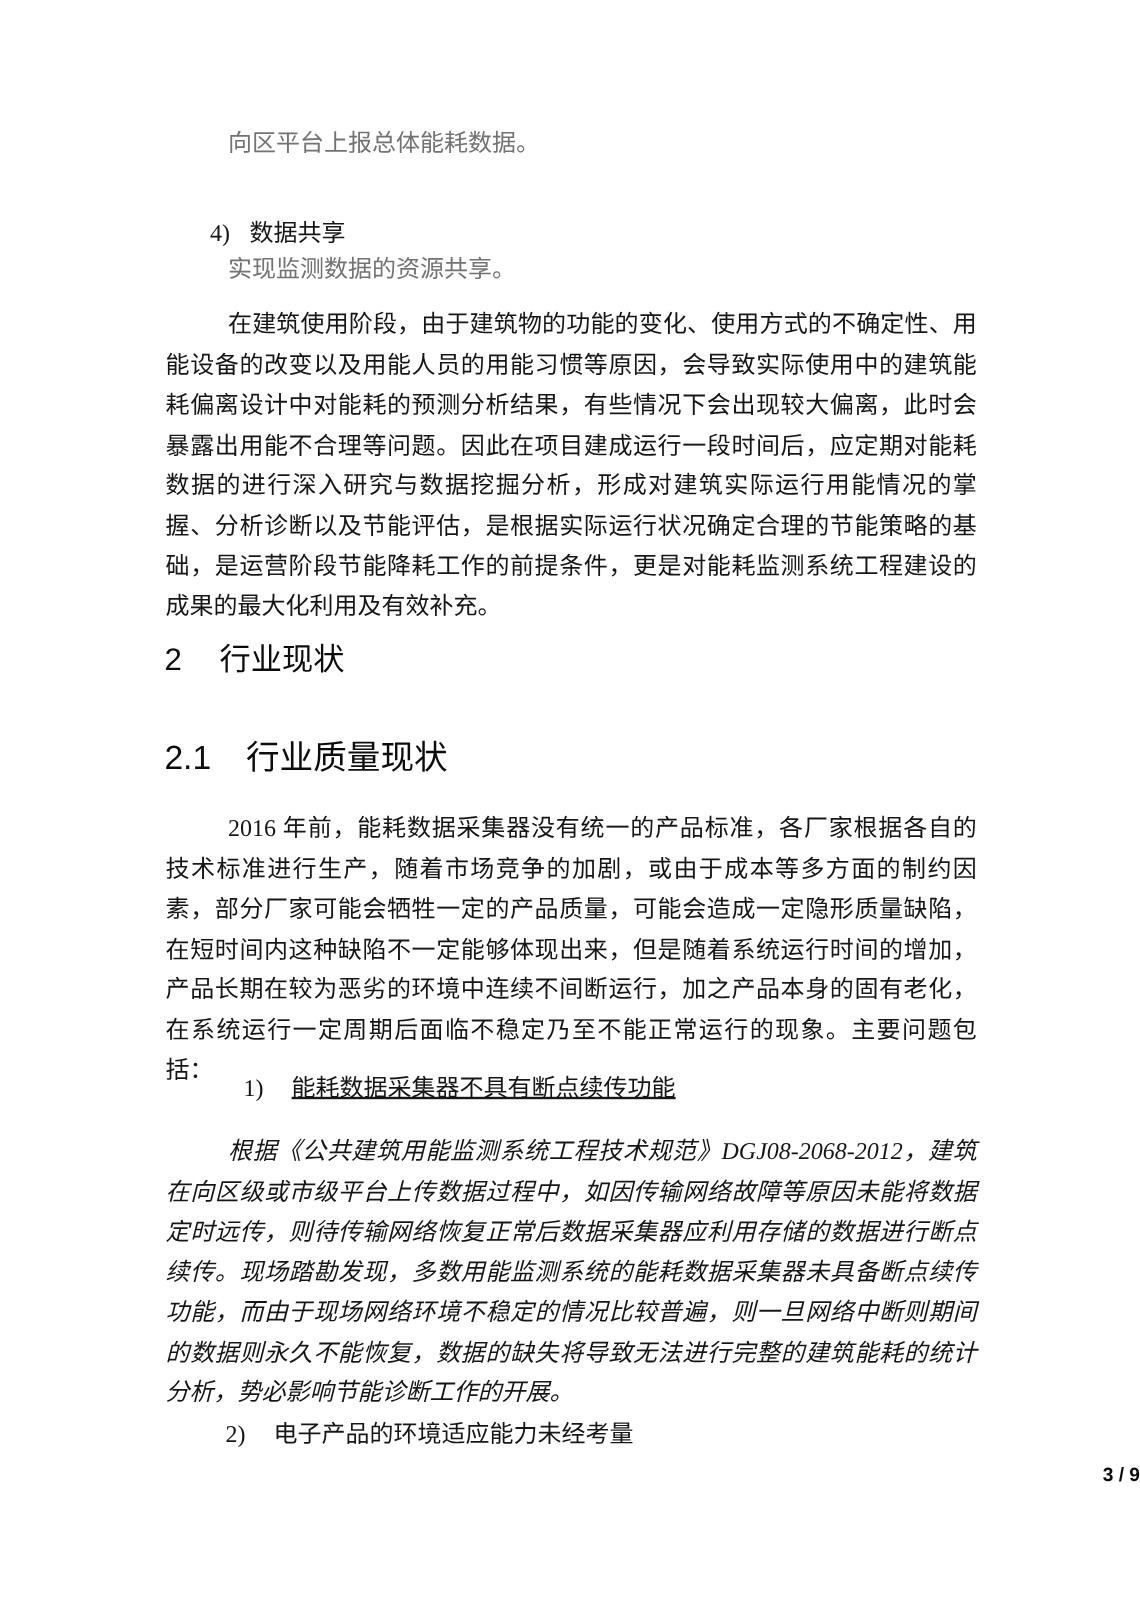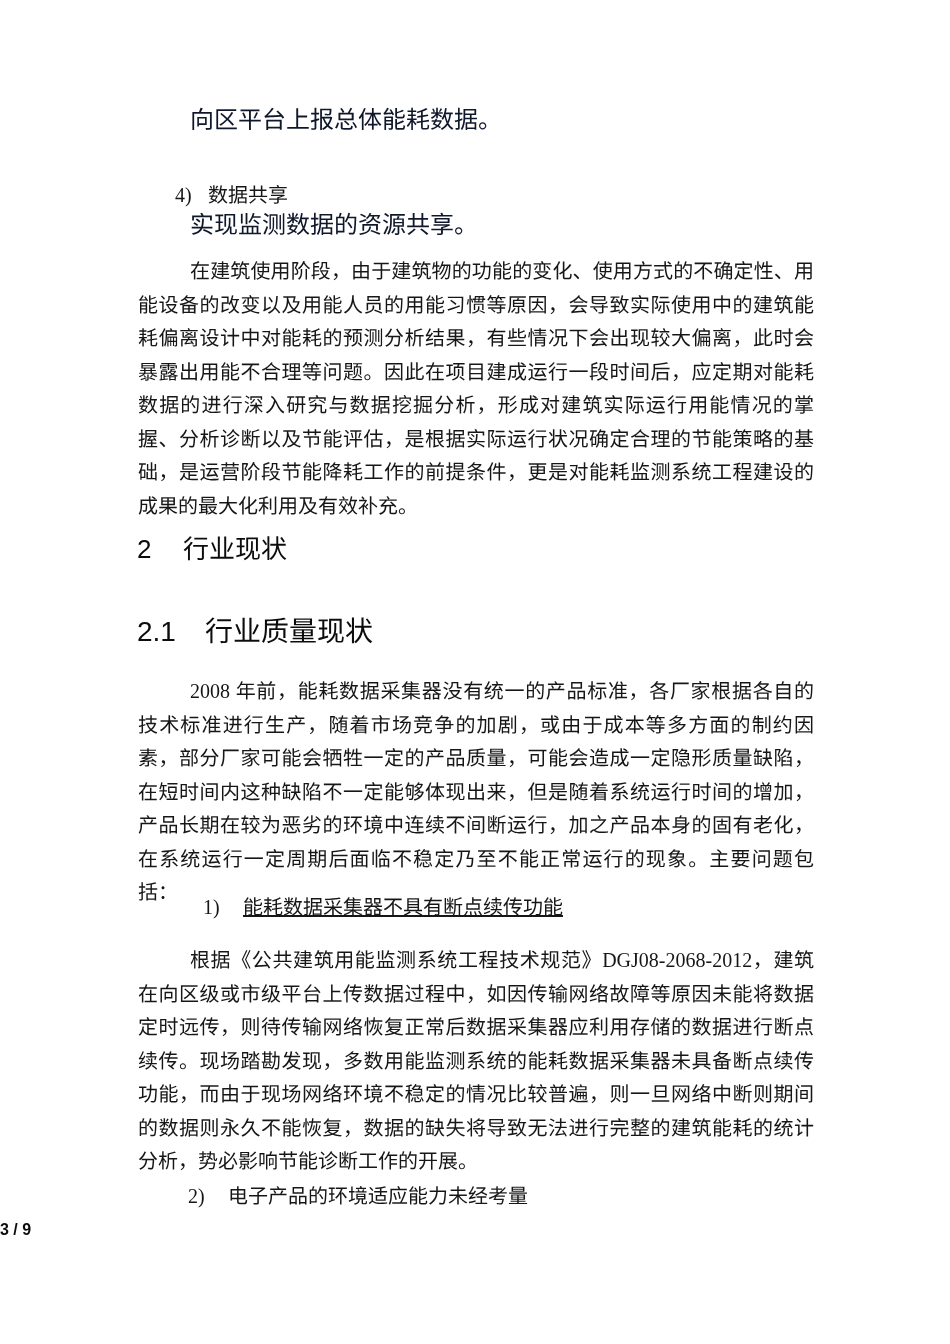--- a/index.html
+++ b/index.html
@@ -13,24 +13,24 @@
     height: 1344px;
     background: #ffffff;
     color: #161616;
     font-family: "Liberation Serif", "DejaVu Serif", serif;
     overflow: hidden;
   }
   .abs { position: absolute; }
 
   
   .bline {
-    font-size: 24px;
+    font-size: 20px;
     line-height: 33.5px;
     white-space: nowrap;
-    color: #0f172a;
+    color: #737373;
   }
 
   
   .para {
     position: absolute;
     left: 138px;
     width: 676px;
     font-size: 20px;
     line-height: 33.5px;
     text-align: justify;
@@ -65,21 +65,21 @@
   .hd1 .hnum { width: 46px; }
   .hd2 { font-size: 28px; line-height: 34px; }
   .hd2 .hnum { width: 68px; }
 
   
   .footer {
     position: absolute;
     top: 1221px;
     left: 0;
     width: 950px;
-    text-align: left;
+    text-align: right;
     font-family: "Liberation Sans", "DejaVu Sans", sans-serif;
     font-weight: bold;
     font-size: 16px;
     color: #0c0c0c;
   }
 </style>
 </head>
 <body>
 
 <div class="page">
@@ -95,27 +95,27 @@
   <div class="para" style="top:255px;">在建筑使用阶段，由于建筑物的功能的变化、使用方式的不确定性、用能设备的改变以及用能人员的用能习惯等原因，会导致实际使用中的建筑能耗偏离设计中对能耗的预测分析结果，有些情况下会出现较大偏离，此时会暴露出用能不合理等问题。因此在项目建成运行一段时间后，应定期对能耗数据的进行深入研究与数据挖掘分析，形成对建筑实际运行用能情况的掌握、分析诊断以及节能评估，是根据实际运行状况确定合理的节能策略的基础，是运营阶段节能降耗工作的前提条件，更是对能耗监测系统工程建设的成果的最大化利用及有效补充。</div>
 
   <h1 class="hd hd1" style="top:534px;">
     <span class="hnum">2</span><span>行业现状</span>
   </h1>
 
   <h2 class="hd hd2" style="top:615px;">
     <span class="hnum">2.1</span><span>行业质量现状</span>
   </h2>
 
-  <div class="para" style="top:675px;">2008 年前，能耗数据采集器没有统一的产品标准，各厂家根据各自的技术标准进行生产，随着市场竞争的加剧，或由于成本等多方面的制约因素，部分厂家可能会牺牲一定的产品质量，可能会造成一定隐形质量缺陷，在短时间内这种缺陷不一定能够体现出来，但是随着系统运行时间的增加，产品长期在较为恶劣的环境中连续不间断运行，加之产品本身的固有老化，在系统运行一定周期后面临不稳定乃至不能正常运行的现象。主要问题包括：</div>
+  <div class="para" style="top:675px;">2016 年前，能耗数据采集器没有统一的产品标准，各厂家根据各自的技术标准进行生产，随着市场竞争的加剧，或由于成本等多方面的制约因素，部分厂家可能会牺牲一定的产品质量，可能会造成一定隐形质量缺陷，在短时间内这种缺陷不一定能够体现出来，但是随着系统运行时间的增加，产品长期在较为恶劣的环境中连续不间断运行，加之产品本身的固有老化，在系统运行一定周期后面临不稳定乃至不能正常运行的现象。主要问题包括：</div>
 
   <div class="listrow" style="top:891px; left:203px;text-decoration:underline;">
     <span class="num num-w40">1)</span><span>能耗数据采集器不具有断点续传功能</span>
   </div>
 
-  <div class="para" style="top:944px;">根据《公共建筑用能监测系统工程技术规范》DGJ08-2068-2012，建筑在向区级或市级平台上传数据过程中，如因传输网络故障等原因未能将数据定时远传，则待传输网络恢复正常后数据采集器应利用存储的数据进行断点续传。现场踏勘发现，多数用能监测系统的能耗数据采集器未具备断点续传功能，而由于现场网络环境不稳定的情况比较普遍，则一旦网络中断则期间的数据则永久不能恢复，数据的缺失将导致无法进行完整的建筑能耗的统计分析，势必影响节能诊断工作的开展。</div>
+  <div class="para" style="top:944px;font-style:italic;">根据《公共建筑用能监测系统工程技术规范》DGJ08-2068-2012，建筑在向区级或市级平台上传数据过程中，如因传输网络故障等原因未能将数据定时远传，则待传输网络恢复正常后数据采集器应利用存储的数据进行断点续传。现场踏勘发现，多数用能监测系统的能耗数据采集器未具备断点续传功能，而由于现场网络环境不稳定的情况比较普遍，则一旦网络中断则期间的数据则永久不能恢复，数据的缺失将导致无法进行完整的建筑能耗的统计分析，势必影响节能诊断工作的开展。</div>
 
   <div class="listrow" style="top:1180px; left:188px;">
     <span class="num num-w40">2)</span><span>电子产品的环境适应能力未经考量</span>
   </div>
 
   <div class="footer">3 / 9</div>
 
 </div>
 
 </body></html>

